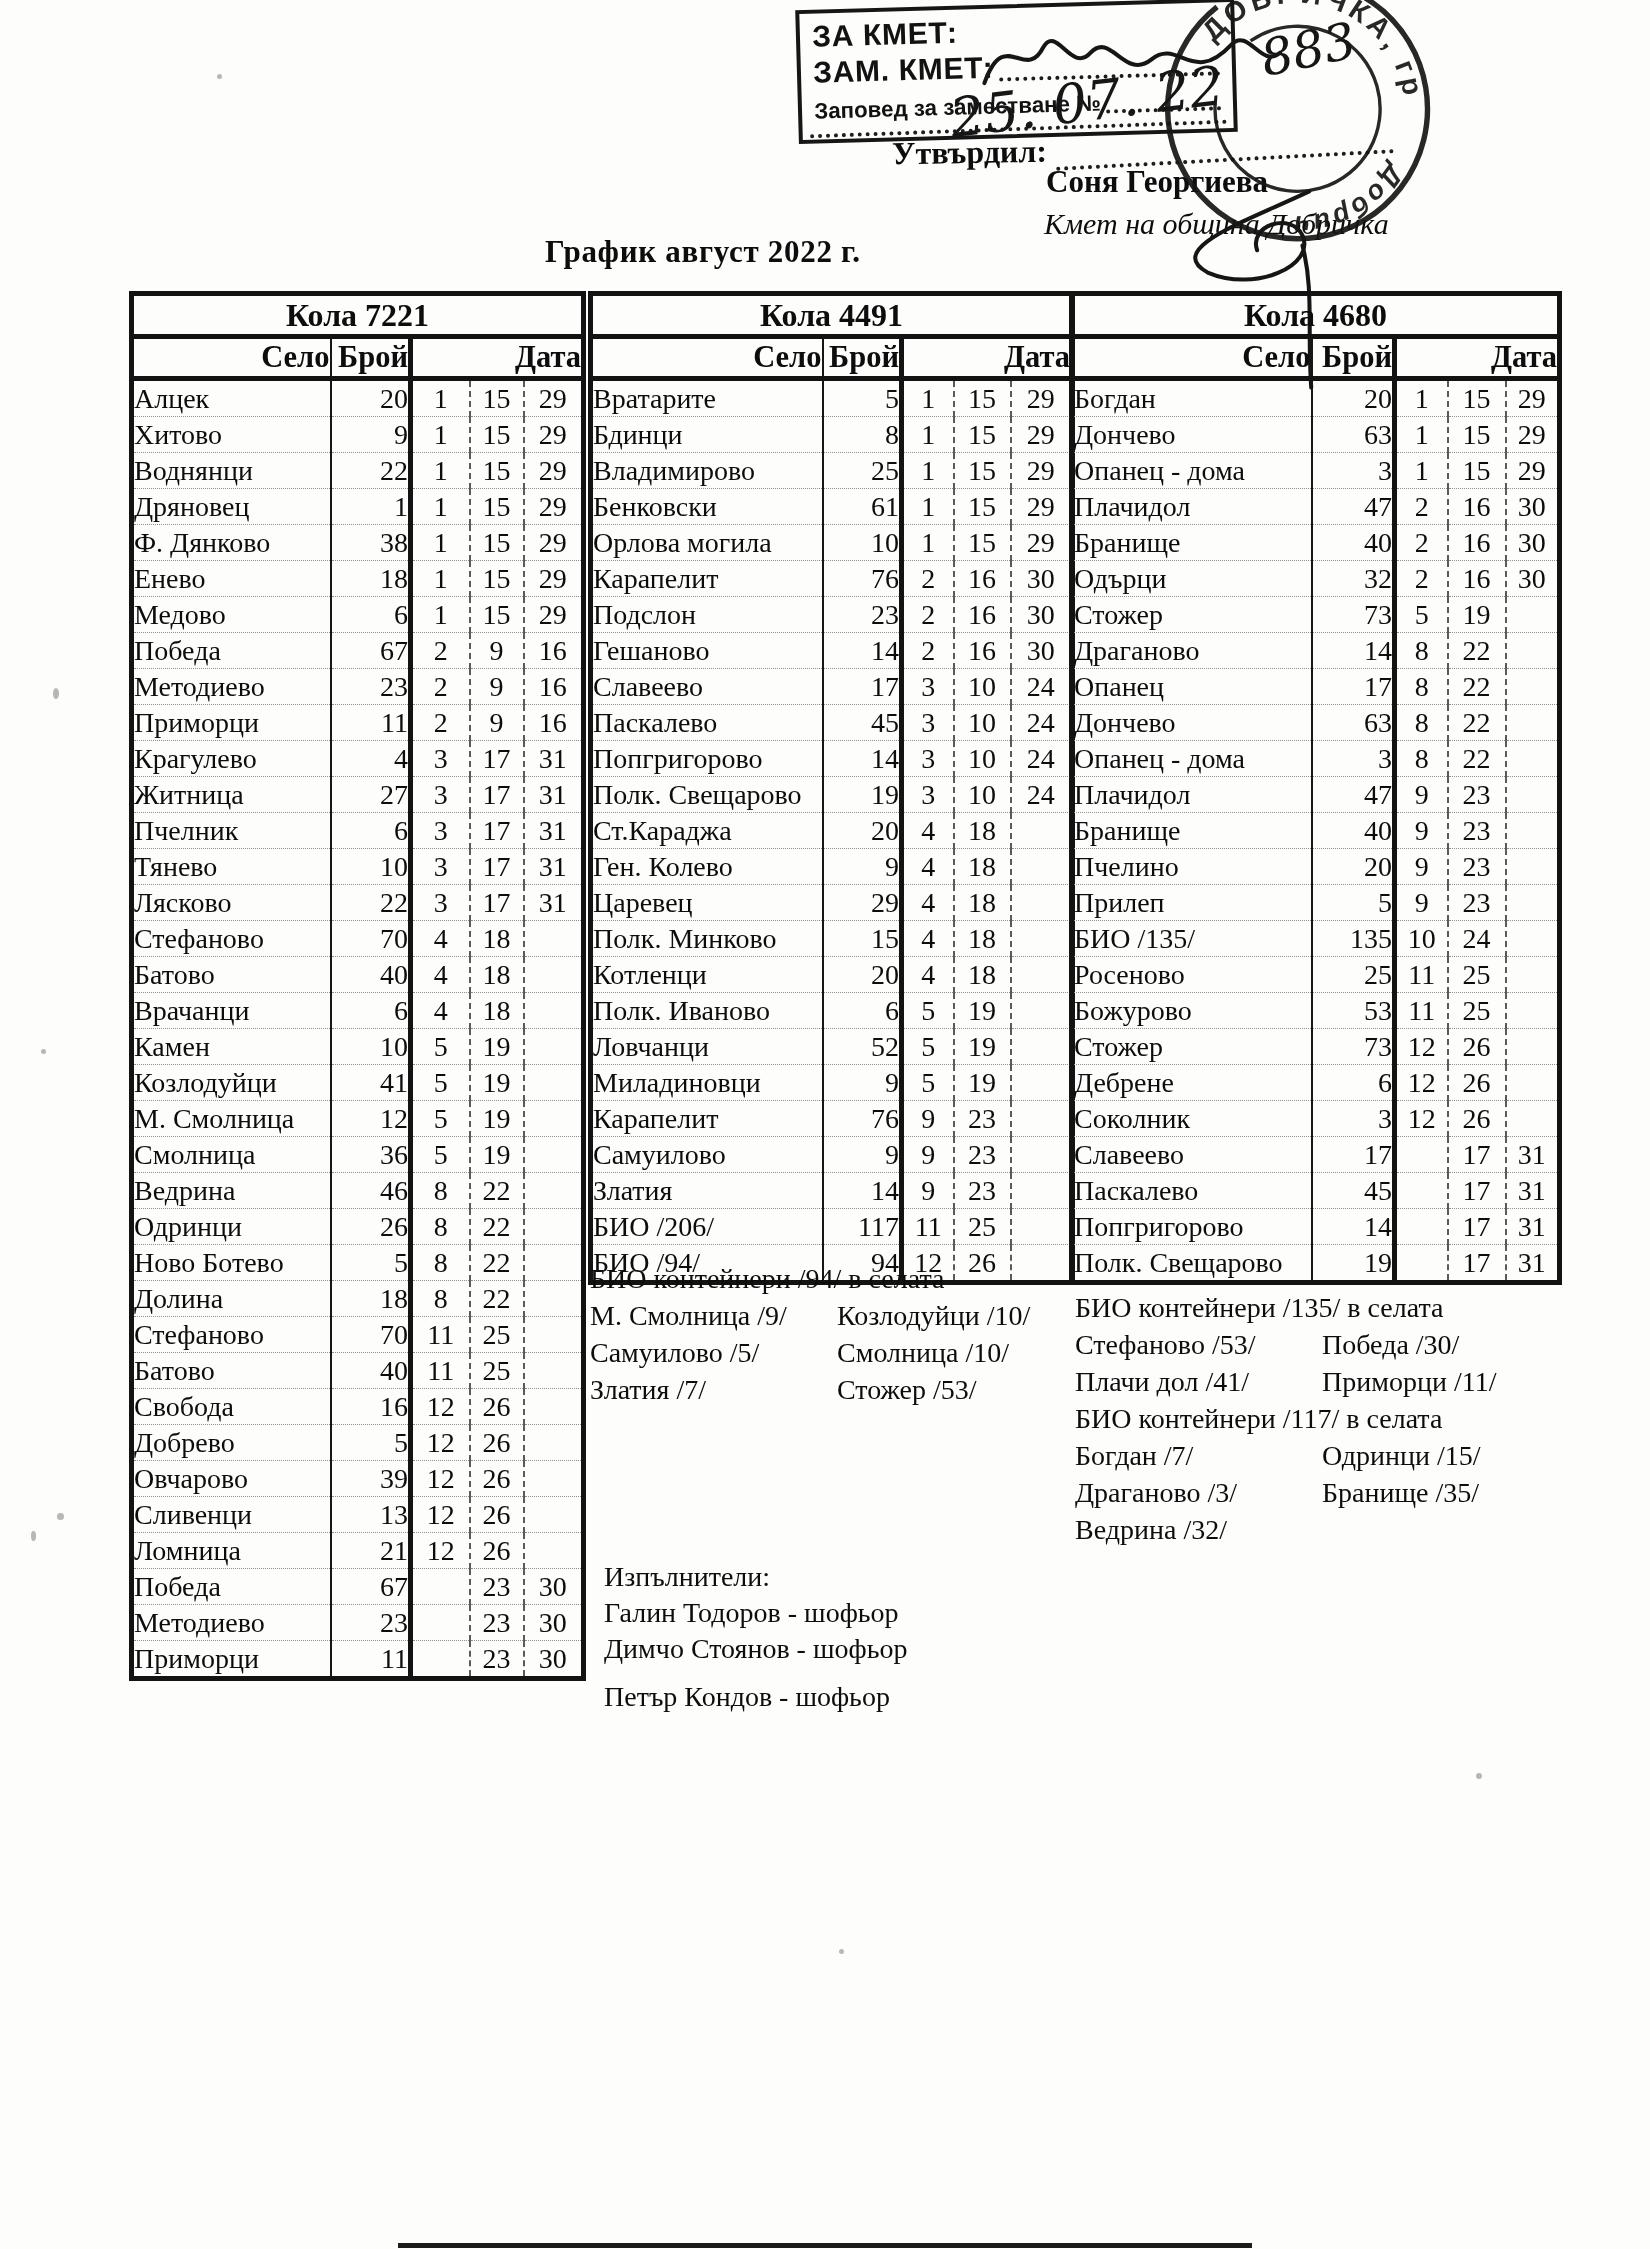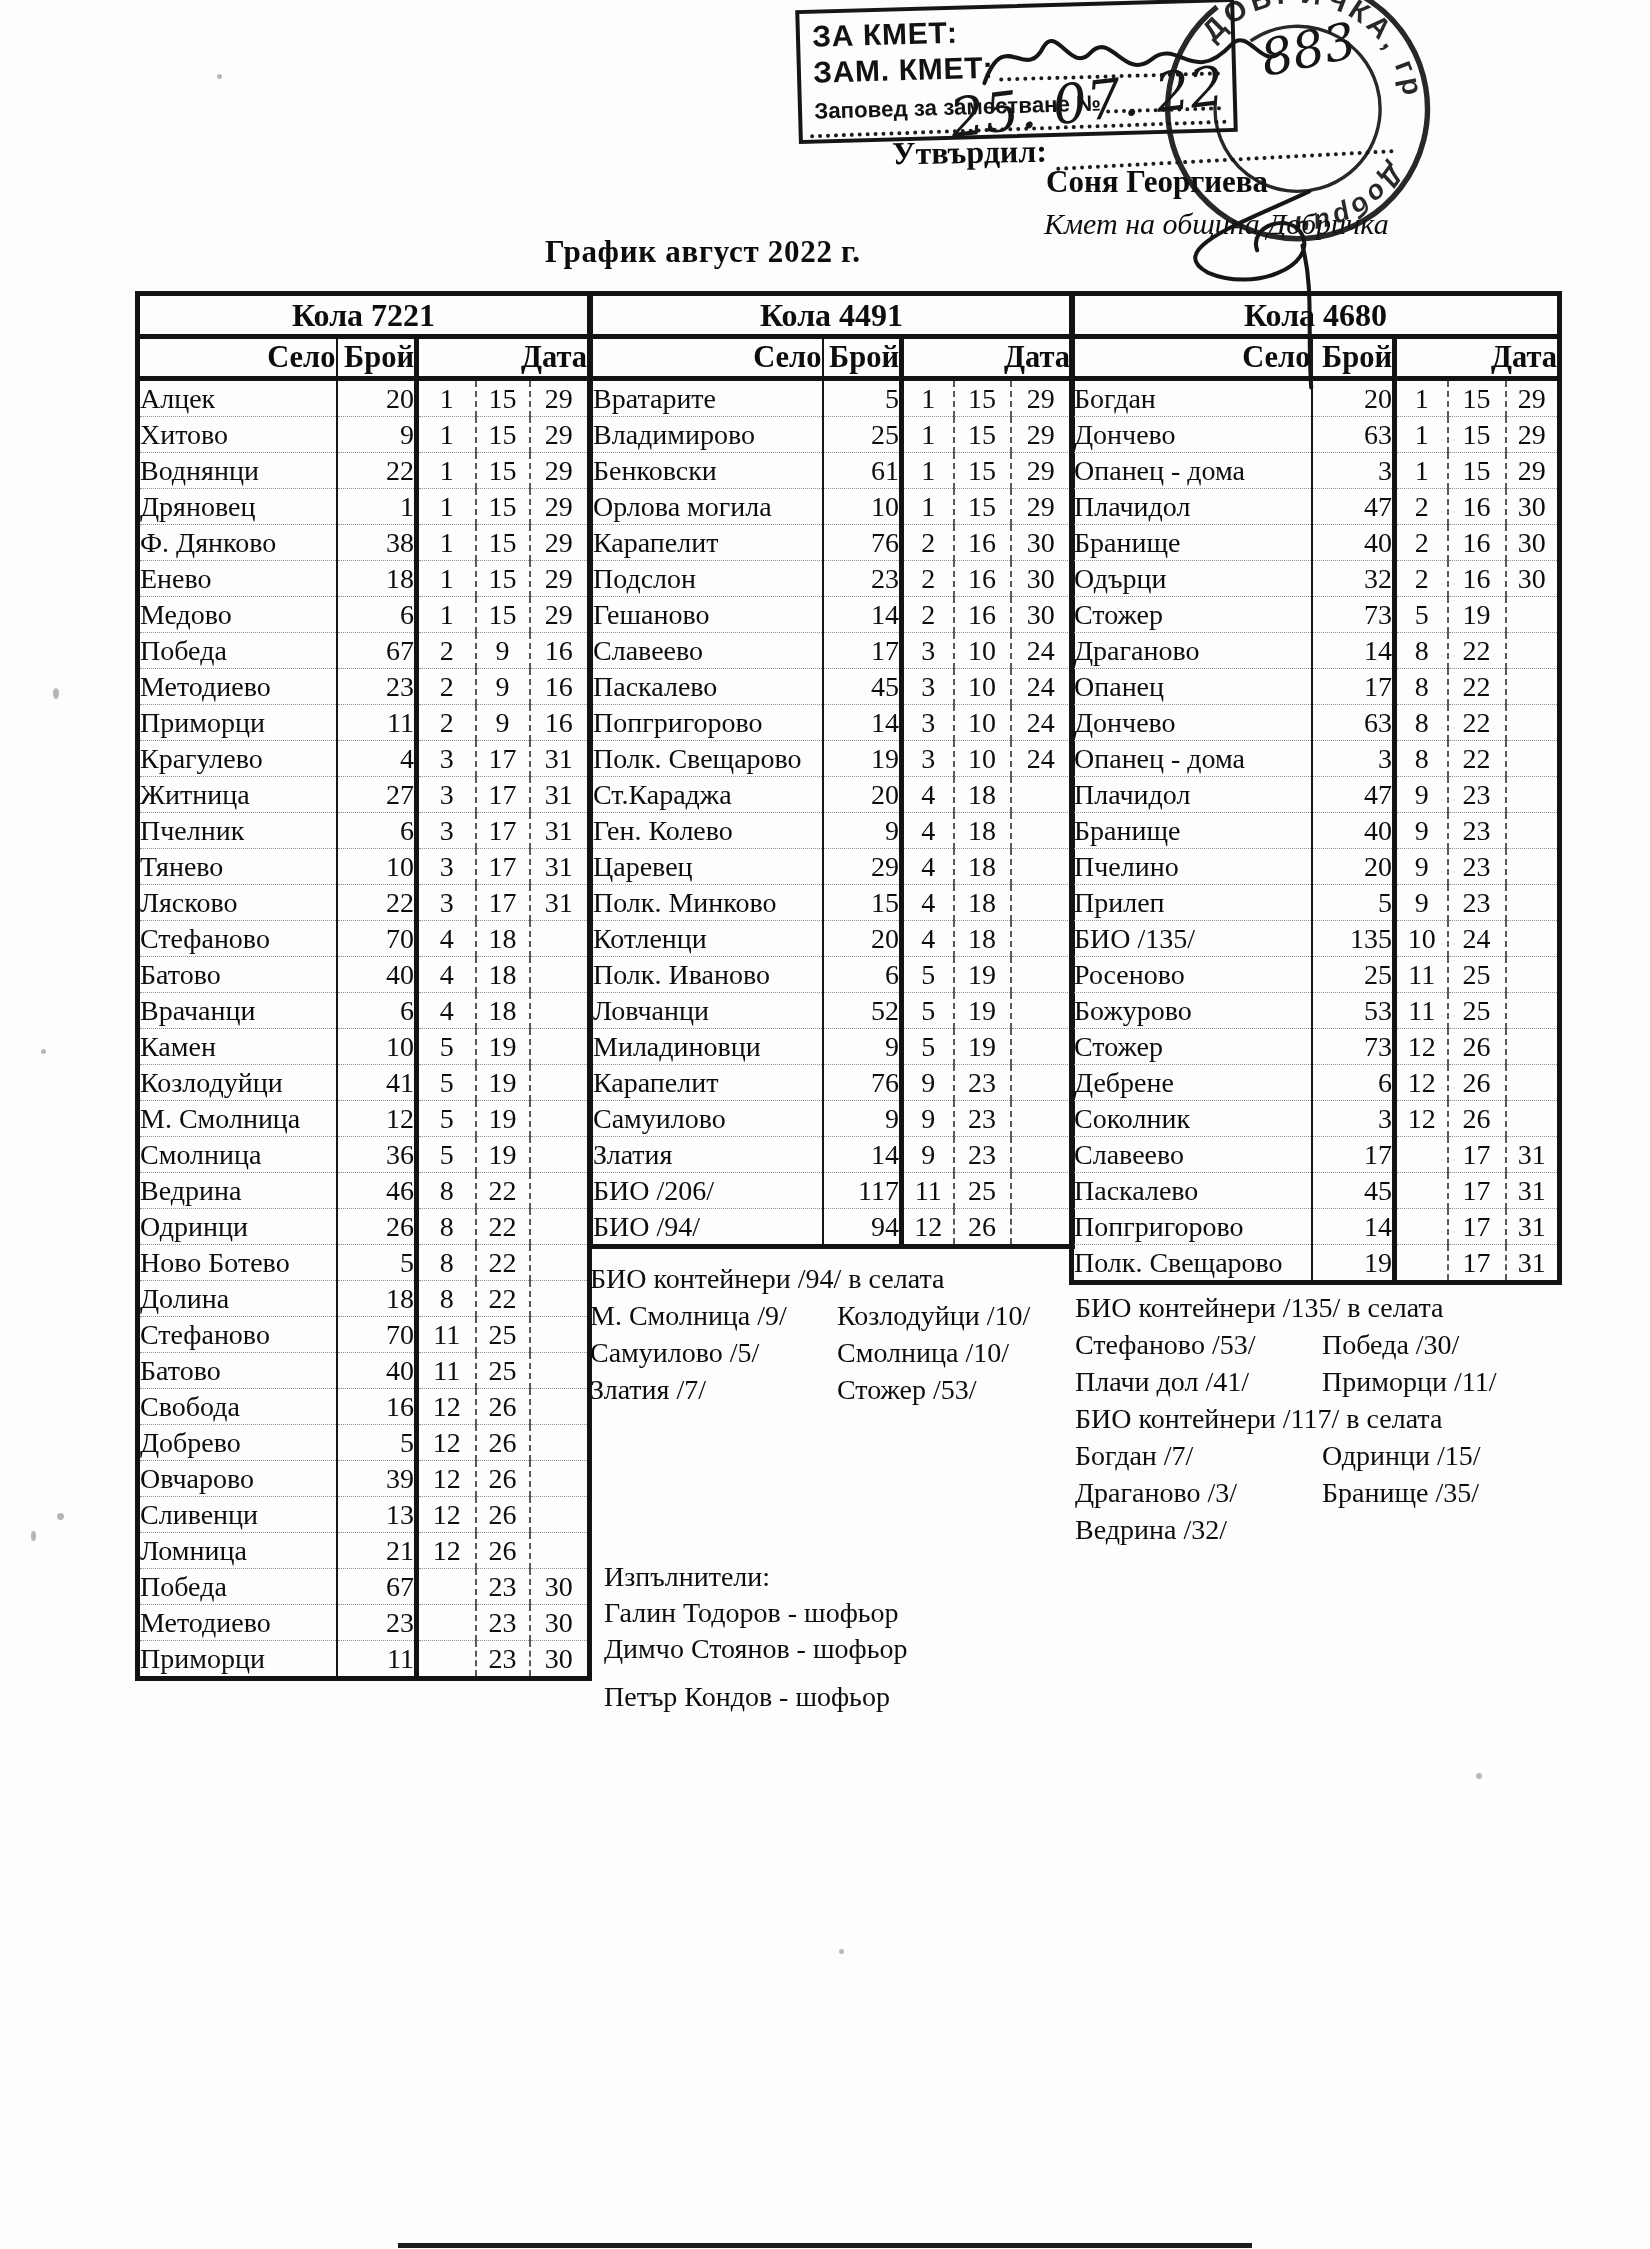--- a/index.html
+++ b/index.html
@@ -100,21 +100,21 @@
     </text>
   </svg>
 
   <svg class="sig-svg" width="609" height="393" viewBox="0 0 900 580">
     <path d="M 175,115 C 205,30 235,115 262,62 C 282,28 303,102 332,70 C 362,38 382,112 422,80 C 462,48 482,120 540,58 C 565,32 585,95 612,70" fill="none" stroke="#161616" stroke-width="6" stroke-linecap="round"></path>
     <text class="hand" x="590" y="105" font-size="74" transform="rotate(-12 590 105)">883</text>
     <text class="hand" x="128" y="195" font-size="80" transform="rotate(-7 128 195)">25. 07. 22</text>
     <path d="M 655,275 C 560,320 440,360 505,395 C 575,425 665,385 645,340 C 628,305 565,325 578,362 M 645,355 C 662,420 652,480 658,565" fill="none" stroke="#161616" stroke-width="6" stroke-linecap="round"></path>
   </svg>
 
-  <table class="sched" style="left:135px; top:291px; width:452px;">
+  <table class="sched" style="left:129px; top:291px; width:452px;">
     <colgroup>
         <col style="width:199px">
         <col style="width:80px">
         <col style="width:59px">
         <col style="width:54px">
         <col style="width:60px">
       </colgroup>
     <thead>
       <tr>
           <th colspan="5" class="table-title">Кола 7221</th>
@@ -401,20 +401,27 @@
     </thead>
     <tbody>
         <tr>
           <td class="c-selo">Вратарите</td>
           <td class="c-broi">5</td>
           <td class="c-d1">1</td>
           <td class="c-d2">15</td>
           <td class="c-d3">29</td>
         </tr>
         <tr>
+          <td class="c-selo">Бдинци</td>
+          <td class="c-broi">8</td>
+          <td class="c-d1">1</td>
+          <td class="c-d2">15</td>
+          <td class="c-d3">29</td>
+        </tr>
+        <tr>
           <td class="c-selo">Владимирово</td>
           <td class="c-broi">25</td>
           <td class="c-d1">1</td>
           <td class="c-d2">15</td>
           <td class="c-d3">29</td>
         </tr>
         <tr>
           <td class="c-selo">Бенковски</td>
           <td class="c-broi">61</td>
           <td class="c-d1">1</td>

